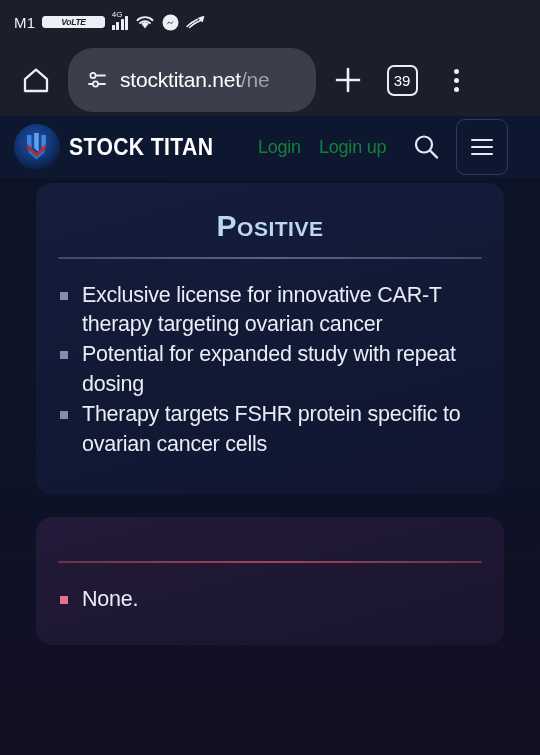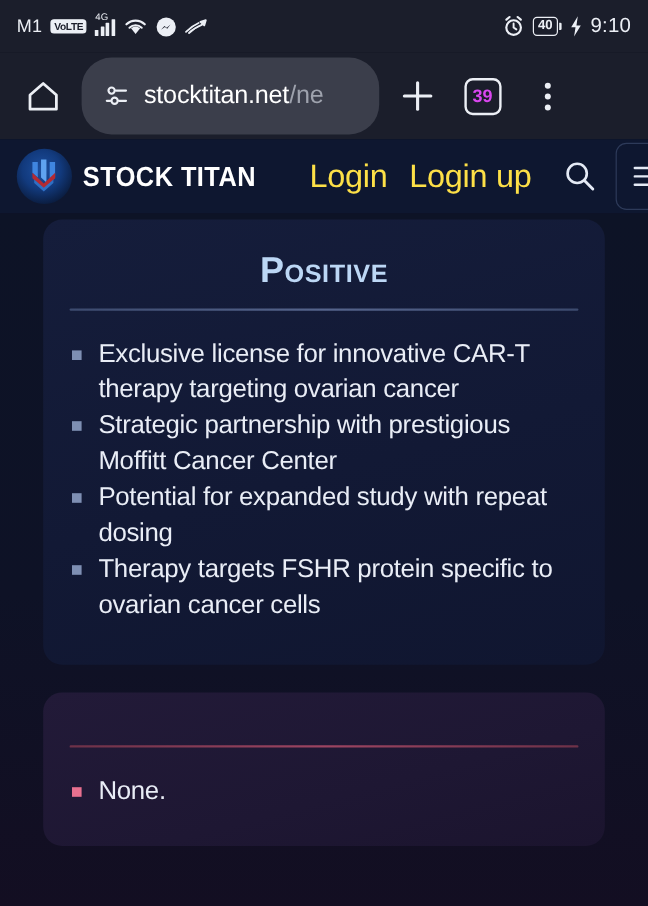--- a/index.html
+++ b/index.html
@@ -18,21 +18,21 @@
     padding:0 14px;
     color:#eceff5;
   }
   .sb-left, .sb-right { display:flex; align-items:center; }
   .sb-left { gap:7px; }
   .sb-right { gap:7px; }
   .carrier { font-size:15px; letter-spacing:.2px; color:#eceff5; }
   .volte {
     border:1.6px solid #eceff5; border-radius:3px;
     font-size:8.5px; font-weight:bold; letter-spacing:-.3px;
-    padding:1px 2px; line-height:1; color:#1b1e2b; background:#eceff5;
+    padding:1px 18px; line-height:1; color:#1b1e2b; background:#eceff5;font-style:italic;
   }
   .sig-wrap { position:relative; display:flex; align-items:flex-end; gap:1.5px; height:16px;justify-content:center; }
   .sig-label { position:absolute; top:-3px; left:0; font-size:8px; line-height:1; }
   .sig-bar { width:3px; background:#eceff5; border-radius:.5px; }
   .sig-bar.b1 { height:5px; } .sig-bar.b2 { height:8px; }
   .sig-bar.b3 { height:11px; } .sig-bar.b4 { height:14px; }
   .icon-svg { display:block; }
   .battery {
     display:flex; align-items:center;
   }
@@ -60,21 +60,21 @@
   }
   .omni-text {
     font-size:21px; color:#ffffff; white-space:nowrap;
     overflow:hidden; letter-spacing:-.2px;
   }
   .omni-text .dim { color:#9ea2ad; }
   .tb-btn { width:44px; height:44px; display:flex; align-items:center; justify-content:center; flex:0 0 auto; }
   .tab-count {
     width:31px; height:31px; border:2.4px solid #eceff5; border-radius:7px;
     display:flex; align-items:center; justify-content:center;
-    font-size:15px; font-weight:700; color:#d946ef;
+    font-size:15px; font-weight:400; color:#ffffff;
   }
   .dot-menu { display:flex; flex-direction:column; gap:4px; align-items:center; }
   .dot-menu span { width:5px; height:5px; border-radius:50%; background:#eceff5; display:block; }
 
   
   #site-header {
     height:62px; width:100%;
     background:#0e1730;
     display:flex; align-items:center;
     padding:0 12px 0 14px; gap:0px;
@@ -85,21 +85,21 @@
     display:flex; align-items:center; justify-content:center;
     flex:0 0 auto;
   }
   #brand-name {
     font-family:"Liberation Sans Narrow","Liberation Sans", sans-serif;
     font-size:23px; font-weight:bold; color:#ffffff;
     letter-spacing:.4px; margin-left:9px; white-space:nowrap;
     transform:scaleX(.92); transform-origin:left center;
   }
   .nav-link {
-    font-size:27px; color:#fde047; letter-spacing:-.2px; white-space:nowrap;
+    font-size:18px; color:#15803d; letter-spacing:-.2px; white-space:nowrap;
   }
   #nav-login { margin-left:32px; }
   #nav-signup { margin-left:18px; }
   #search-btn { margin-left:20px; width:40px; height:40px; display:flex; align-items:center; justify-content:center; flex:0 0 auto; }
   #menu-btn {
     margin-left:10px; width:52px; height:56px;
     border:1.5px solid #2d3a59; border-radius:9px;
     display:flex; align-items:center; justify-content:center; flex:0 0 auto;
   }
   .burger { display:flex; flex-direction:column; gap:5px; }
@@ -189,39 +189,20 @@
         <circle cx="8.5" cy="8.5" r="8" fill="#eceff5"></circle>
         <path d="M4.2 10.8 L7 7.6 L9 9.2 L12 6.4 L9.4 10 L7.4 8.4 Z" fill="#1b1e2b"></path>
       </svg>
     </span>
     <span>
       <svg class="icon-svg" width="19" height="15" viewBox="0 0 19 15">
         <path d="M1 11.5 C4 8.5 7.5 6 11.5 4.2 M3.5 12.5 C6.5 9.5 10.5 7 14.5 5.5 M13 3.2 L17.5 1.8 L16.2 6.2 Z" stroke="#eceff5" stroke-width="1.5" fill="#eceff5" stroke-linecap="round" stroke-linejoin="round"></path>
       </svg>
     </span>
   </div>
-  <div class="sb-right">
-    <span>
-      <svg class="icon-svg" width="18" height="18" viewBox="0 0 18 18">
-        <circle cx="9" cy="10" r="6.1" fill="none" stroke="#eceff5" stroke-width="1.8"></circle>
-        <path d="M9 6.6 V10 L11.3 11.5" stroke="#eceff5" stroke-width="1.6" fill="none" stroke-linecap="round"></path>
-        <path d="M3 3.4 L5.6 1.2 M15 3.4 L12.4 1.2" stroke="#eceff5" stroke-width="1.8" stroke-linecap="round"></path>
-      </svg>
-    </span>
-    <span class="battery">
-      <span class="batt-body">40</span>
-      <span class="batt-tip"></span>
-    </span>
-    <span>
-      <svg class="icon-svg" width="10" height="18" viewBox="0 0 10 18">
-        <path d="M6.5 0.5 L1 9.8 H4.6 L3.4 17.5 L9 8.2 H5.4 Z" fill="#eceff5"></path>
-      </svg>
-    </span>
-    <span class="clock-time">9:10</span>
-  </div>
 </div>
 
 <div id="browser-bar">
   <div class="home-btn">
     <span>
       <svg class="icon-svg" width="30" height="30" viewBox="0 0 30 30">
         <path d="M4 14.2 L15 4.6 L26 14.2 V26 H4 Z" fill="none" stroke="#eceff5" stroke-width="2.3" stroke-linejoin="round"></path>
       </svg>
     </span>
   </div>
@@ -291,21 +272,20 @@
   </div>
 </div>
 
 <div id="page">
 
   <div class="card" id="card-positive">
     <div class="card-title" id="title-positive">Positive</div>
     <div class="card-divider" id="divider-positive"></div>
     <ul class="bullets" id="list-positive">
       <li>Exclusive license for innovative CAR-T therapy targeting ovarian cancer</li>
-      <li>Strategic partnership with prestigious Moffitt Cancer Center</li>
       <li>Potential for expanded study with repeat dosing</li>
       <li>Therapy targets FSHR protein specific to ovarian cancer cells</li>
     </ul>
   </div>
 
   <div class="card" id="card-negative">
     <div class="card-divider" id="divider-negative"></div>
     <ul class="bullets" id="list-negative">
       <li>None.</li>
     </ul>

